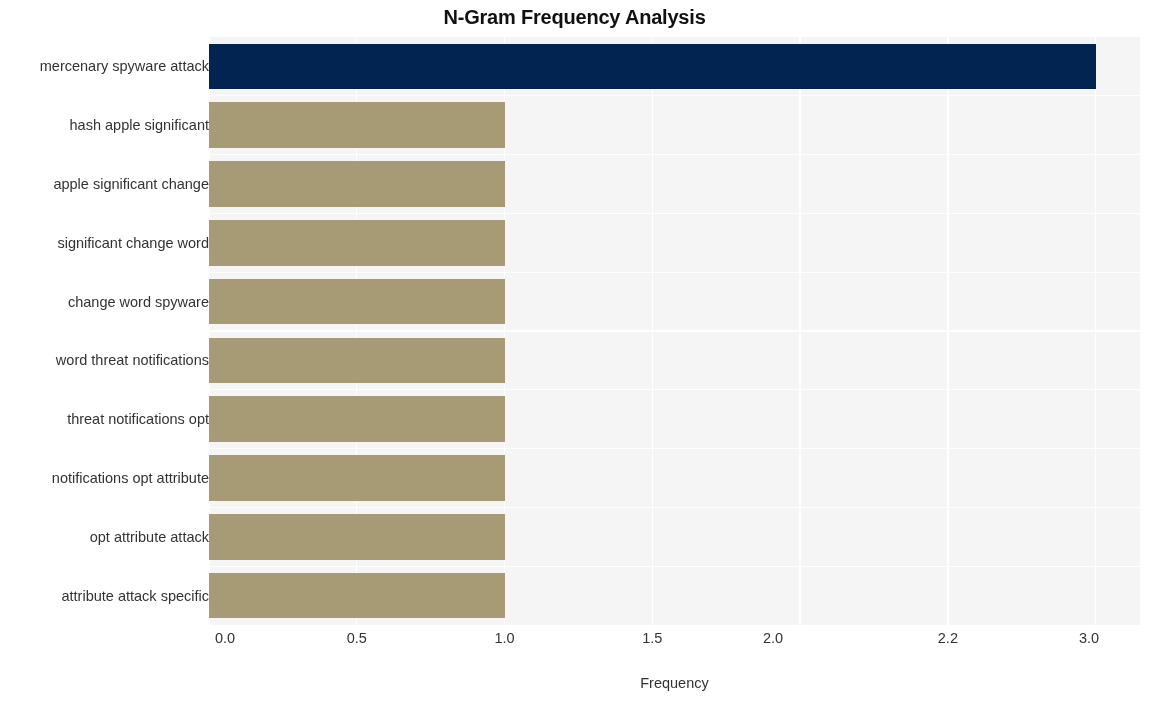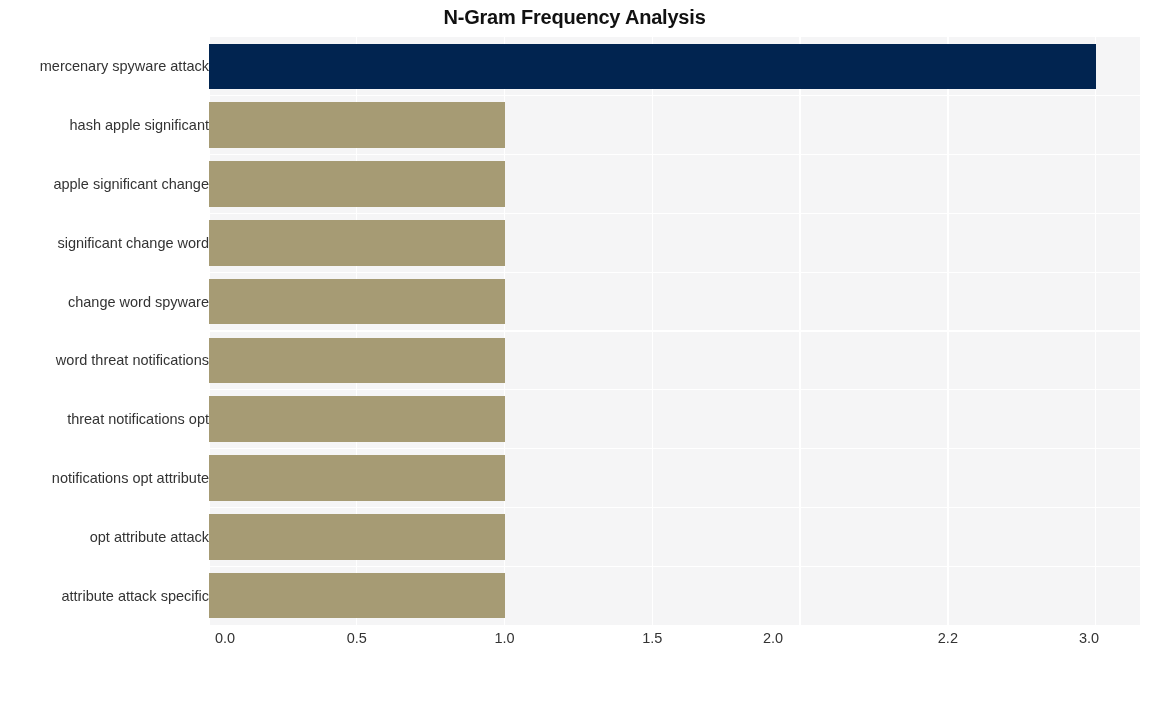--- a/index.html
+++ b/index.html
@@ -158,14 +158,15 @@
   <div id="x-axis-ticks">
       <div class="xtick-label" style="left: 16px;">0.0</div>
       <div class="xtick-label" style="left: 147.778px;">0.5</div>
       <div class="xtick-label" style="left: 295.556px;">1.0</div>
       <div class="xtick-label" style="left: 443.333px;">1.5</div>
       <div class="xtick-label" style="left: 564px;">2.0</div>
       <div class="xtick-label" style="left: 738.889px;">2.2</div>
       <div class="xtick-label" style="left: 880px;">3.0</div>
     </div>
 
+  <div id="x-axis-title">Frequency</div>
 
 </div>
 
 </body></html>

